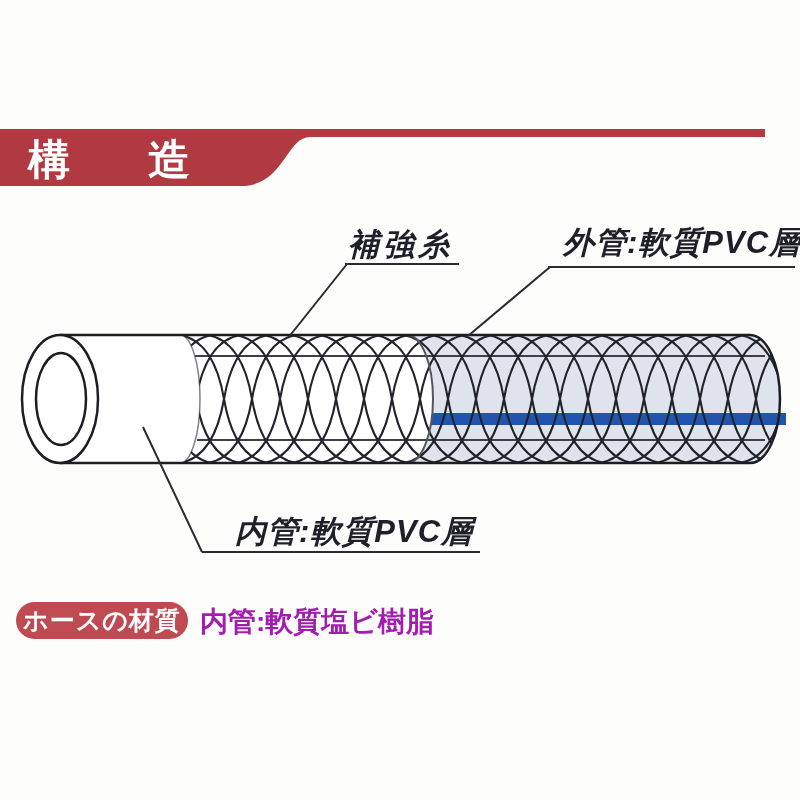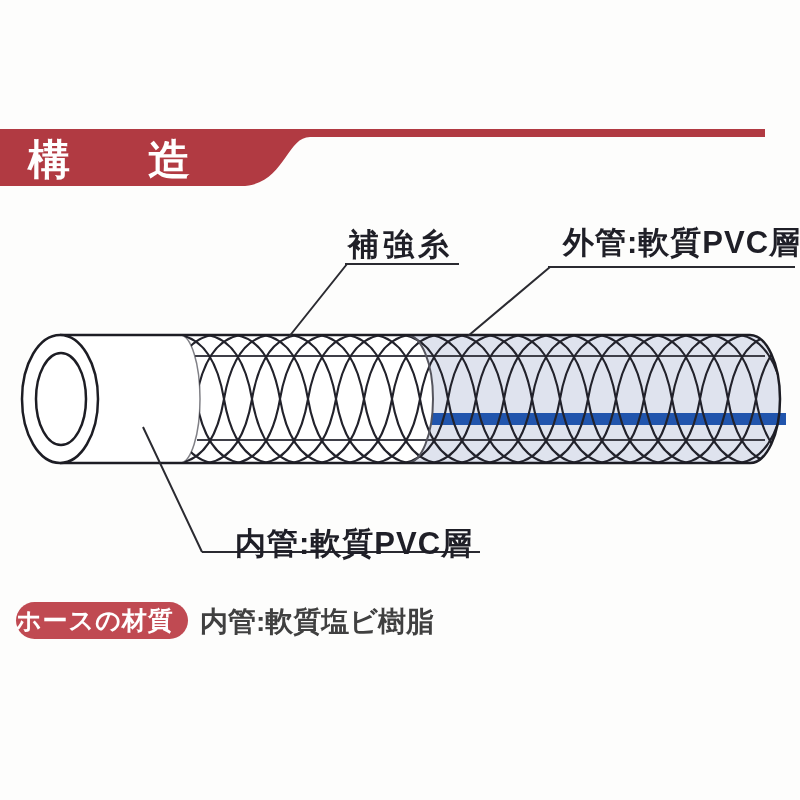--- a/index.html
+++ b/index.html
@@ -8,32 +8,32 @@
     font-family:"Liberation Sans","DejaVu Sans",sans-serif;
   }
   .abs{position:absolute;}
   .diagram-svg{position:absolute;left:0;top:0;width:800px;height:800px;}
   .page-title{
     left:28px;top:138px;font-size:42px;line-height:44px;font-weight:bold;
     color:#ffffff;letter-spacing:78px;white-space:nowrap;z-index:3;
   }
   .dlabel{
     font-size:31px;line-height:1.0;font-weight:600;color:#1f1f27;
-    white-space:nowrap;z-index:3;letter-spacing:1px;
+    white-space:nowrap;z-index:3;letter-spacing:1px;font-style:italic;
   }
   .label-reinforcement{left:348px;top:229px;letter-spacing:4px;}
   .label-outer{left:563px;top:227px;text-align:right;}
-  .label-inner{left:235px;top:528px;}
+  .label-inner{left:235px;top:516px;}
   .materials-badge{
     left:16px;top:602px;width:172px;height:37px;background:#c04a52;border-radius:19px;
-    color:#fff;font-size:25px;font-weight:600;text-align:left;line-height:37px;
+    color:#fff;font-size:25px;font-weight:600;text-align:center;line-height:37px;
     letter-spacing:1px;z-index:3;
   }
   .mat-line{
-    font-size:28px;line-height:1.0;font-weight:600;color:#404040;white-space:nowrap;z-index:3;text-align:center;
+    font-size:28px;line-height:1.0;font-weight:600;color:#a21caf;white-space:nowrap;z-index:3;text-align:center;
   }
   .mat-line-1{left:200px;top:608px;}
   .mat-line-2{left:200px;top:646px;}
 </style>
 </head>
 <body>
 
 <div class="page">
 
   <svg class="diagram-svg" viewBox="0 0 800 800" aria-hidden="true">

